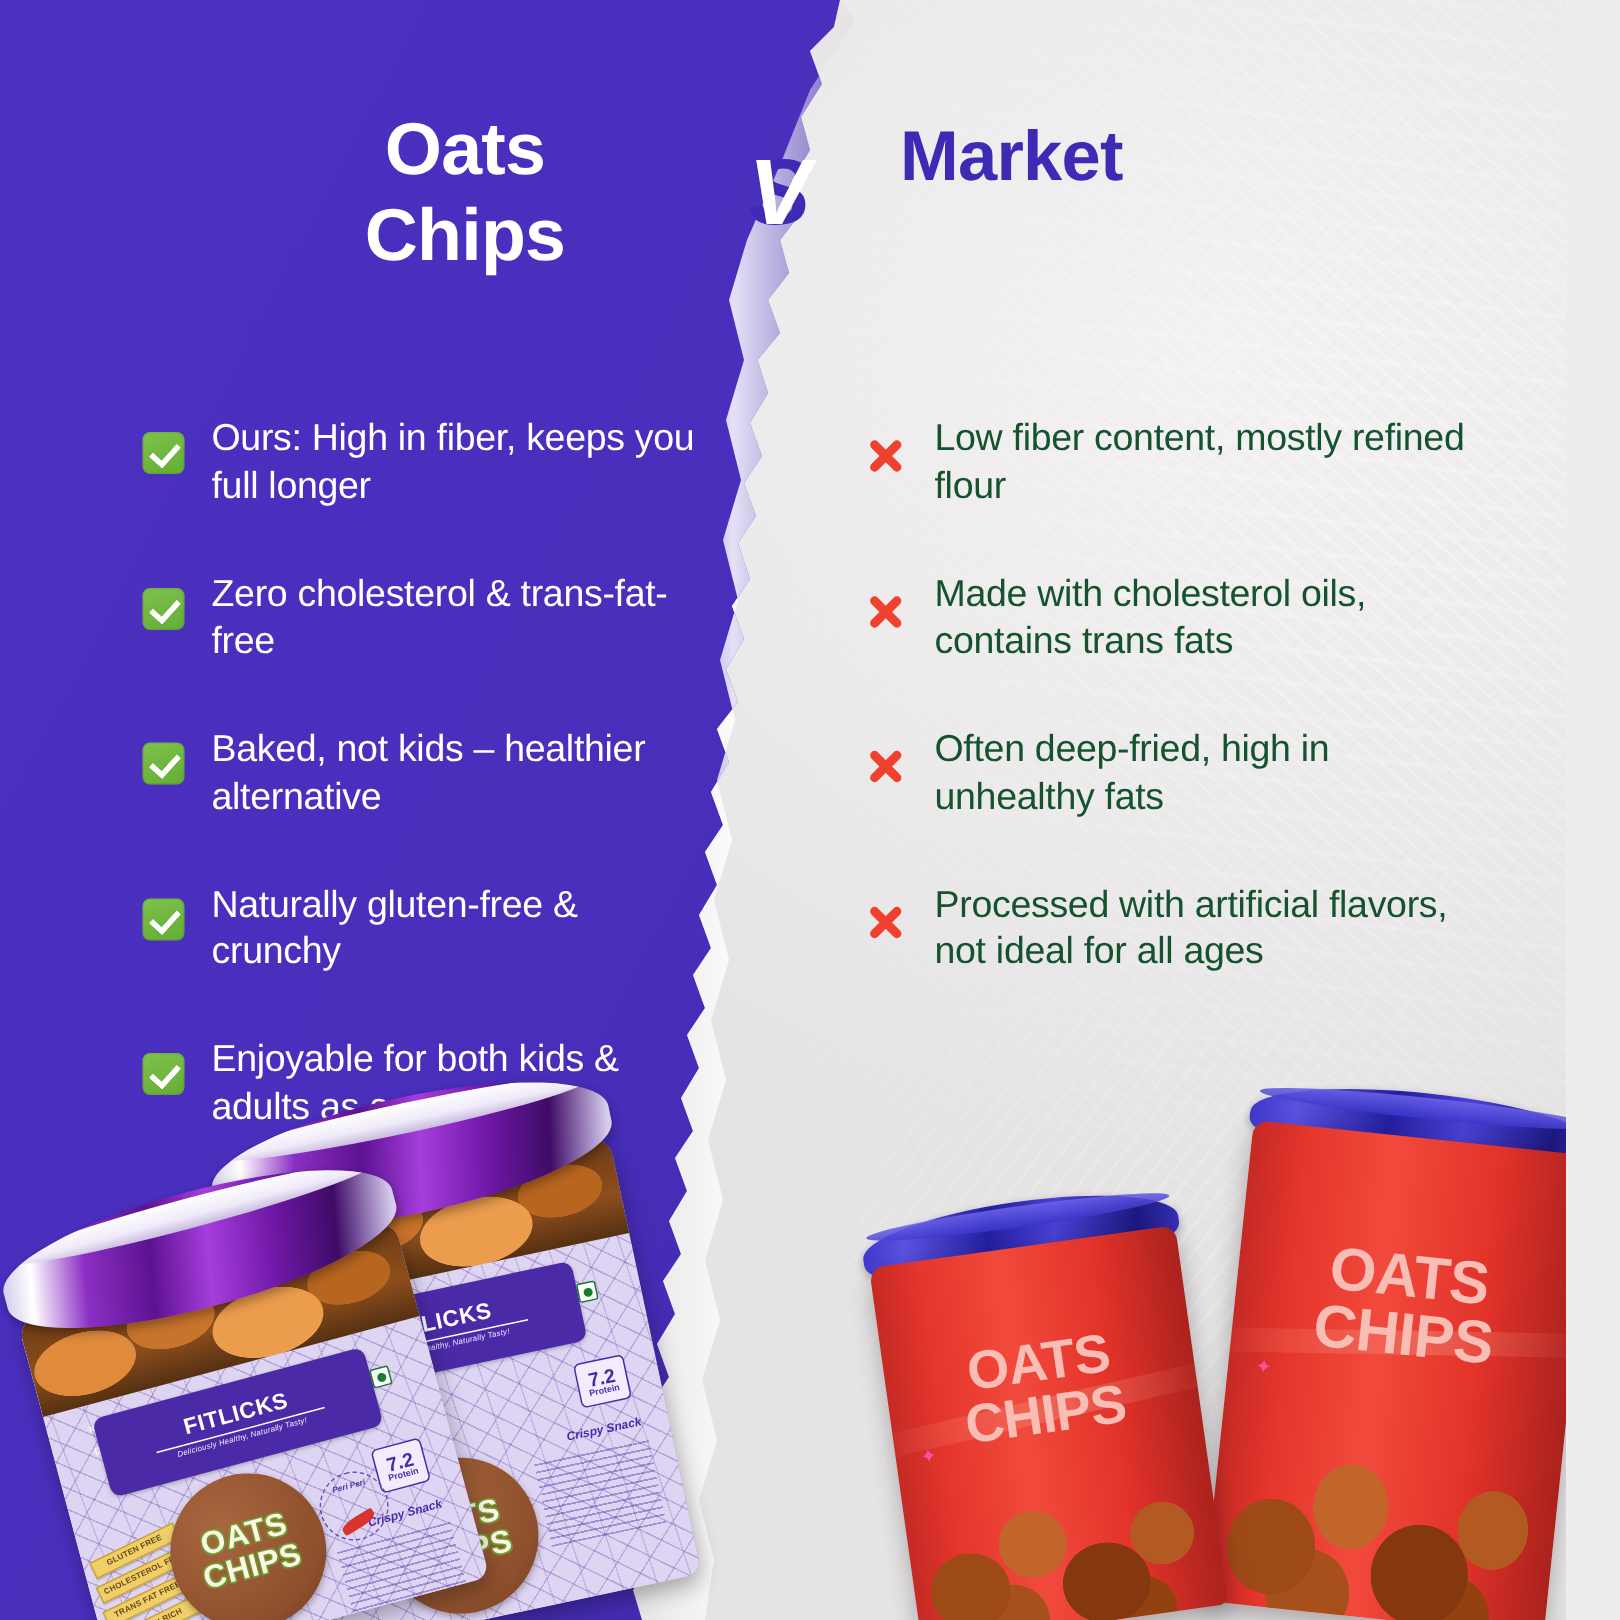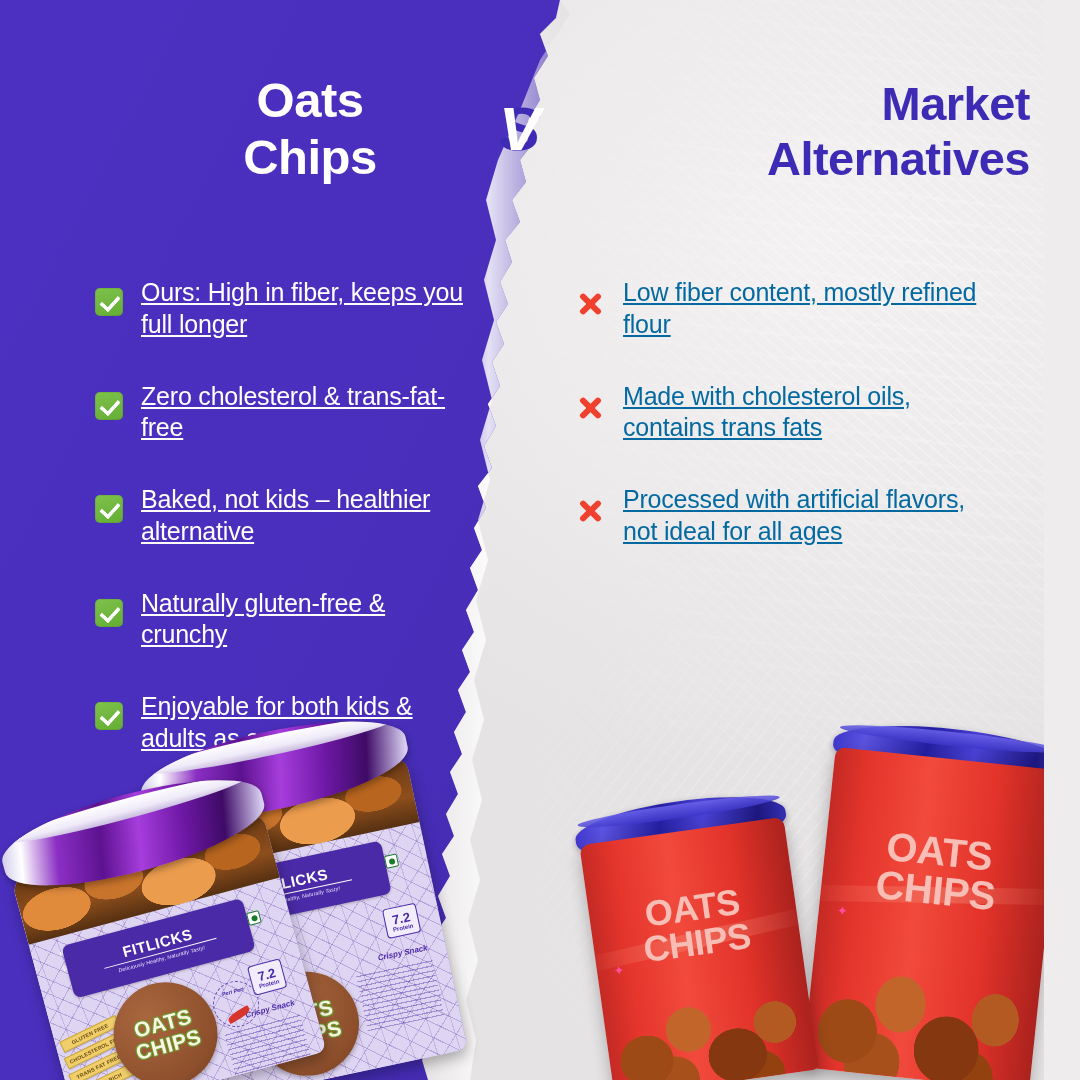--- a/index.html
+++ b/index.html
@@ -43,21 +43,21 @@
 
   
   .title-left {
     position:absolute; left:140px; top:72px; width:340px;
     text-align:center; color:#ffffff;
     font-size:49px; font-weight:700; line-height:1.16;
     letter-spacing:-.5px;
   }
   .title-right {
     position:absolute; left:600px; top:76px; width:430px;
-    text-align:right; color:#3d2bb5;
+    text-align:left; color:#3d2bb5;
     font-size:47px; font-weight:700; line-height:1.18;
     letter-spacing:-.5px;
   }
   .vs-wrap {
     position:absolute; left:499px; top:96px; width:106px; height:66px;
     font-style:italic; font-weight:800; font-size:62px; line-height:66px;
     letter-spacing:-3px;
   }
   .vs-wrap span { position:absolute; top:0; left:0; }
   .vs-v { color:#ffffff; z-index:3; }
@@ -87,23 +87,23 @@
   }
 
   .xm { width:30px; height:30px; position:relative; margin-top:12px; }
   .xm::before, .xm::after {
     content:""; position:absolute; left:2px; top:12px;
     width:27px; height:6px; border-radius:3px; background:#f0412f;
   }
   .xm::before { transform:rotate(45deg); }
   .xm::after  { transform:rotate(-45deg); }
 
-  .txt { font-size:25px; line-height:1.27; font-weight:400; letter-spacing:-.2px;text-decoration:underline; }
+  .txt { font-size:25px; line-height:1.27; font-weight:400; letter-spacing:-.2px; }
   .col-left  .txt { color:#ffffff; }
-  .col-right .txt { color:#0369a1; }
+  .col-right .txt { color:#14532d; }
 
   
   .jar { position:absolute; }
 
   .jar-back  { left:168px; top:728px; width:270px; height:352px; transform:rotate(-12deg); }
   .jar-front { left:28px;  top:790px; width:268px; height:300px; transform:rotate(-15deg); }
 
   .jar-lid {
     position:absolute; left:0; right:0; top:0; height:78px; border-radius:50%/34px;
     background:linear-gradient(100deg,#c6bfe6 0%,#ffffff 9%,#8b2fc4 22%,#5d1290 38%,#a63ddc 52%,#6f18a6 68%,#3e0b66 83%,#d7cdf0 97%);
@@ -307,21 +307,20 @@
     <div>Chips</div>
   </div>
 
   <div class="vs-wrap">
     <span class="vs-v">V</span>
     <span class="vs-s">S</span>
   </div>
 
   <div class="title-right">
     <div>Market</div>
-    <div>Alternatives</div>
   </div>
 
   <div class="col col-left">
     <div class="row">
       <div class="mark">
           <div class="chk"></div>
         </div>
       <div class="txt">Ours: High in fiber, keeps you full longer</div>
     </div>
     <div class="row">
@@ -355,20 +354,26 @@
       <div class="mark">
           <div class="xm"></div>
         </div>
       <div class="txt">Low fiber content, mostly refined flour</div>
     </div>
     <div class="row">
       <div class="mark">
           <div class="xm"></div>
         </div>
       <div class="txt">Made with cholesterol oils, contains trans fats</div>
+    </div>
+    <div class="row">
+      <div class="mark">
+          <div class="xm"></div>
+        </div>
+      <div class="txt">Often deep-fried, high in unhealthy fats</div>
     </div>
     <div class="row">
       <div class="mark">
           <div class="xm"></div>
         </div>
       <div class="txt">Processed with artificial flavors, not ideal for all ages</div>
     </div>
   </div>
 
   <div class="can can-b">

